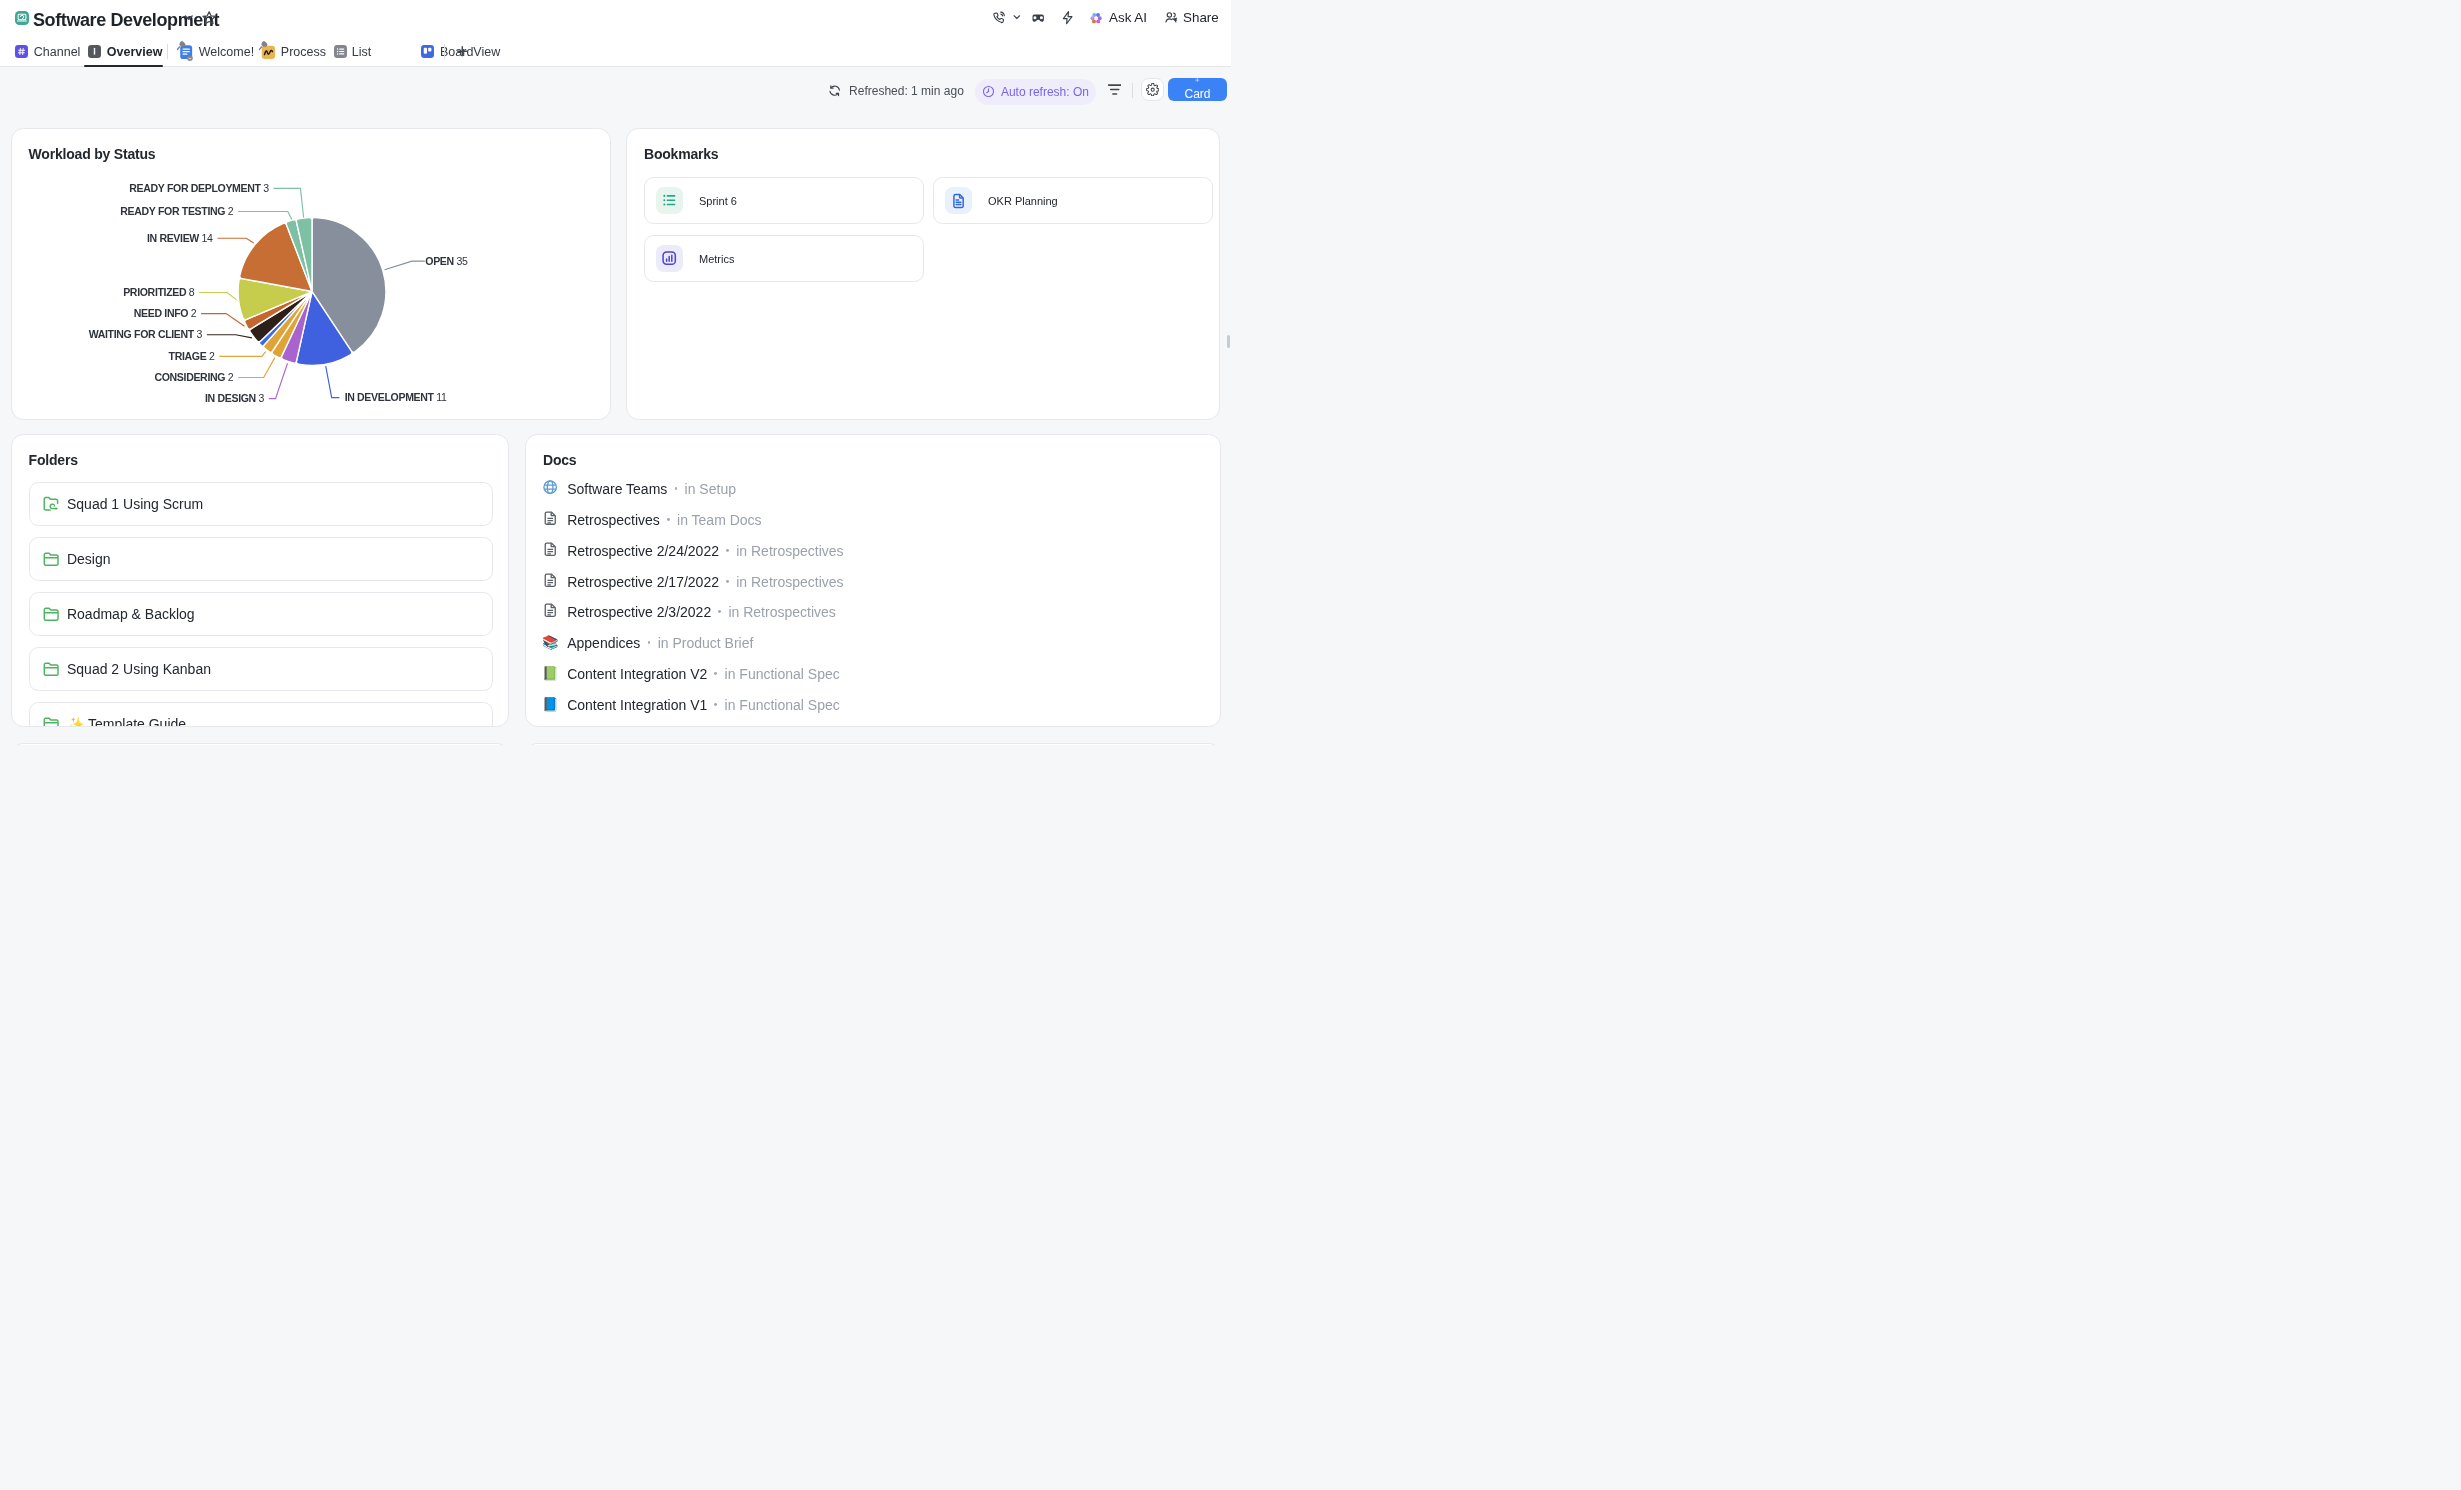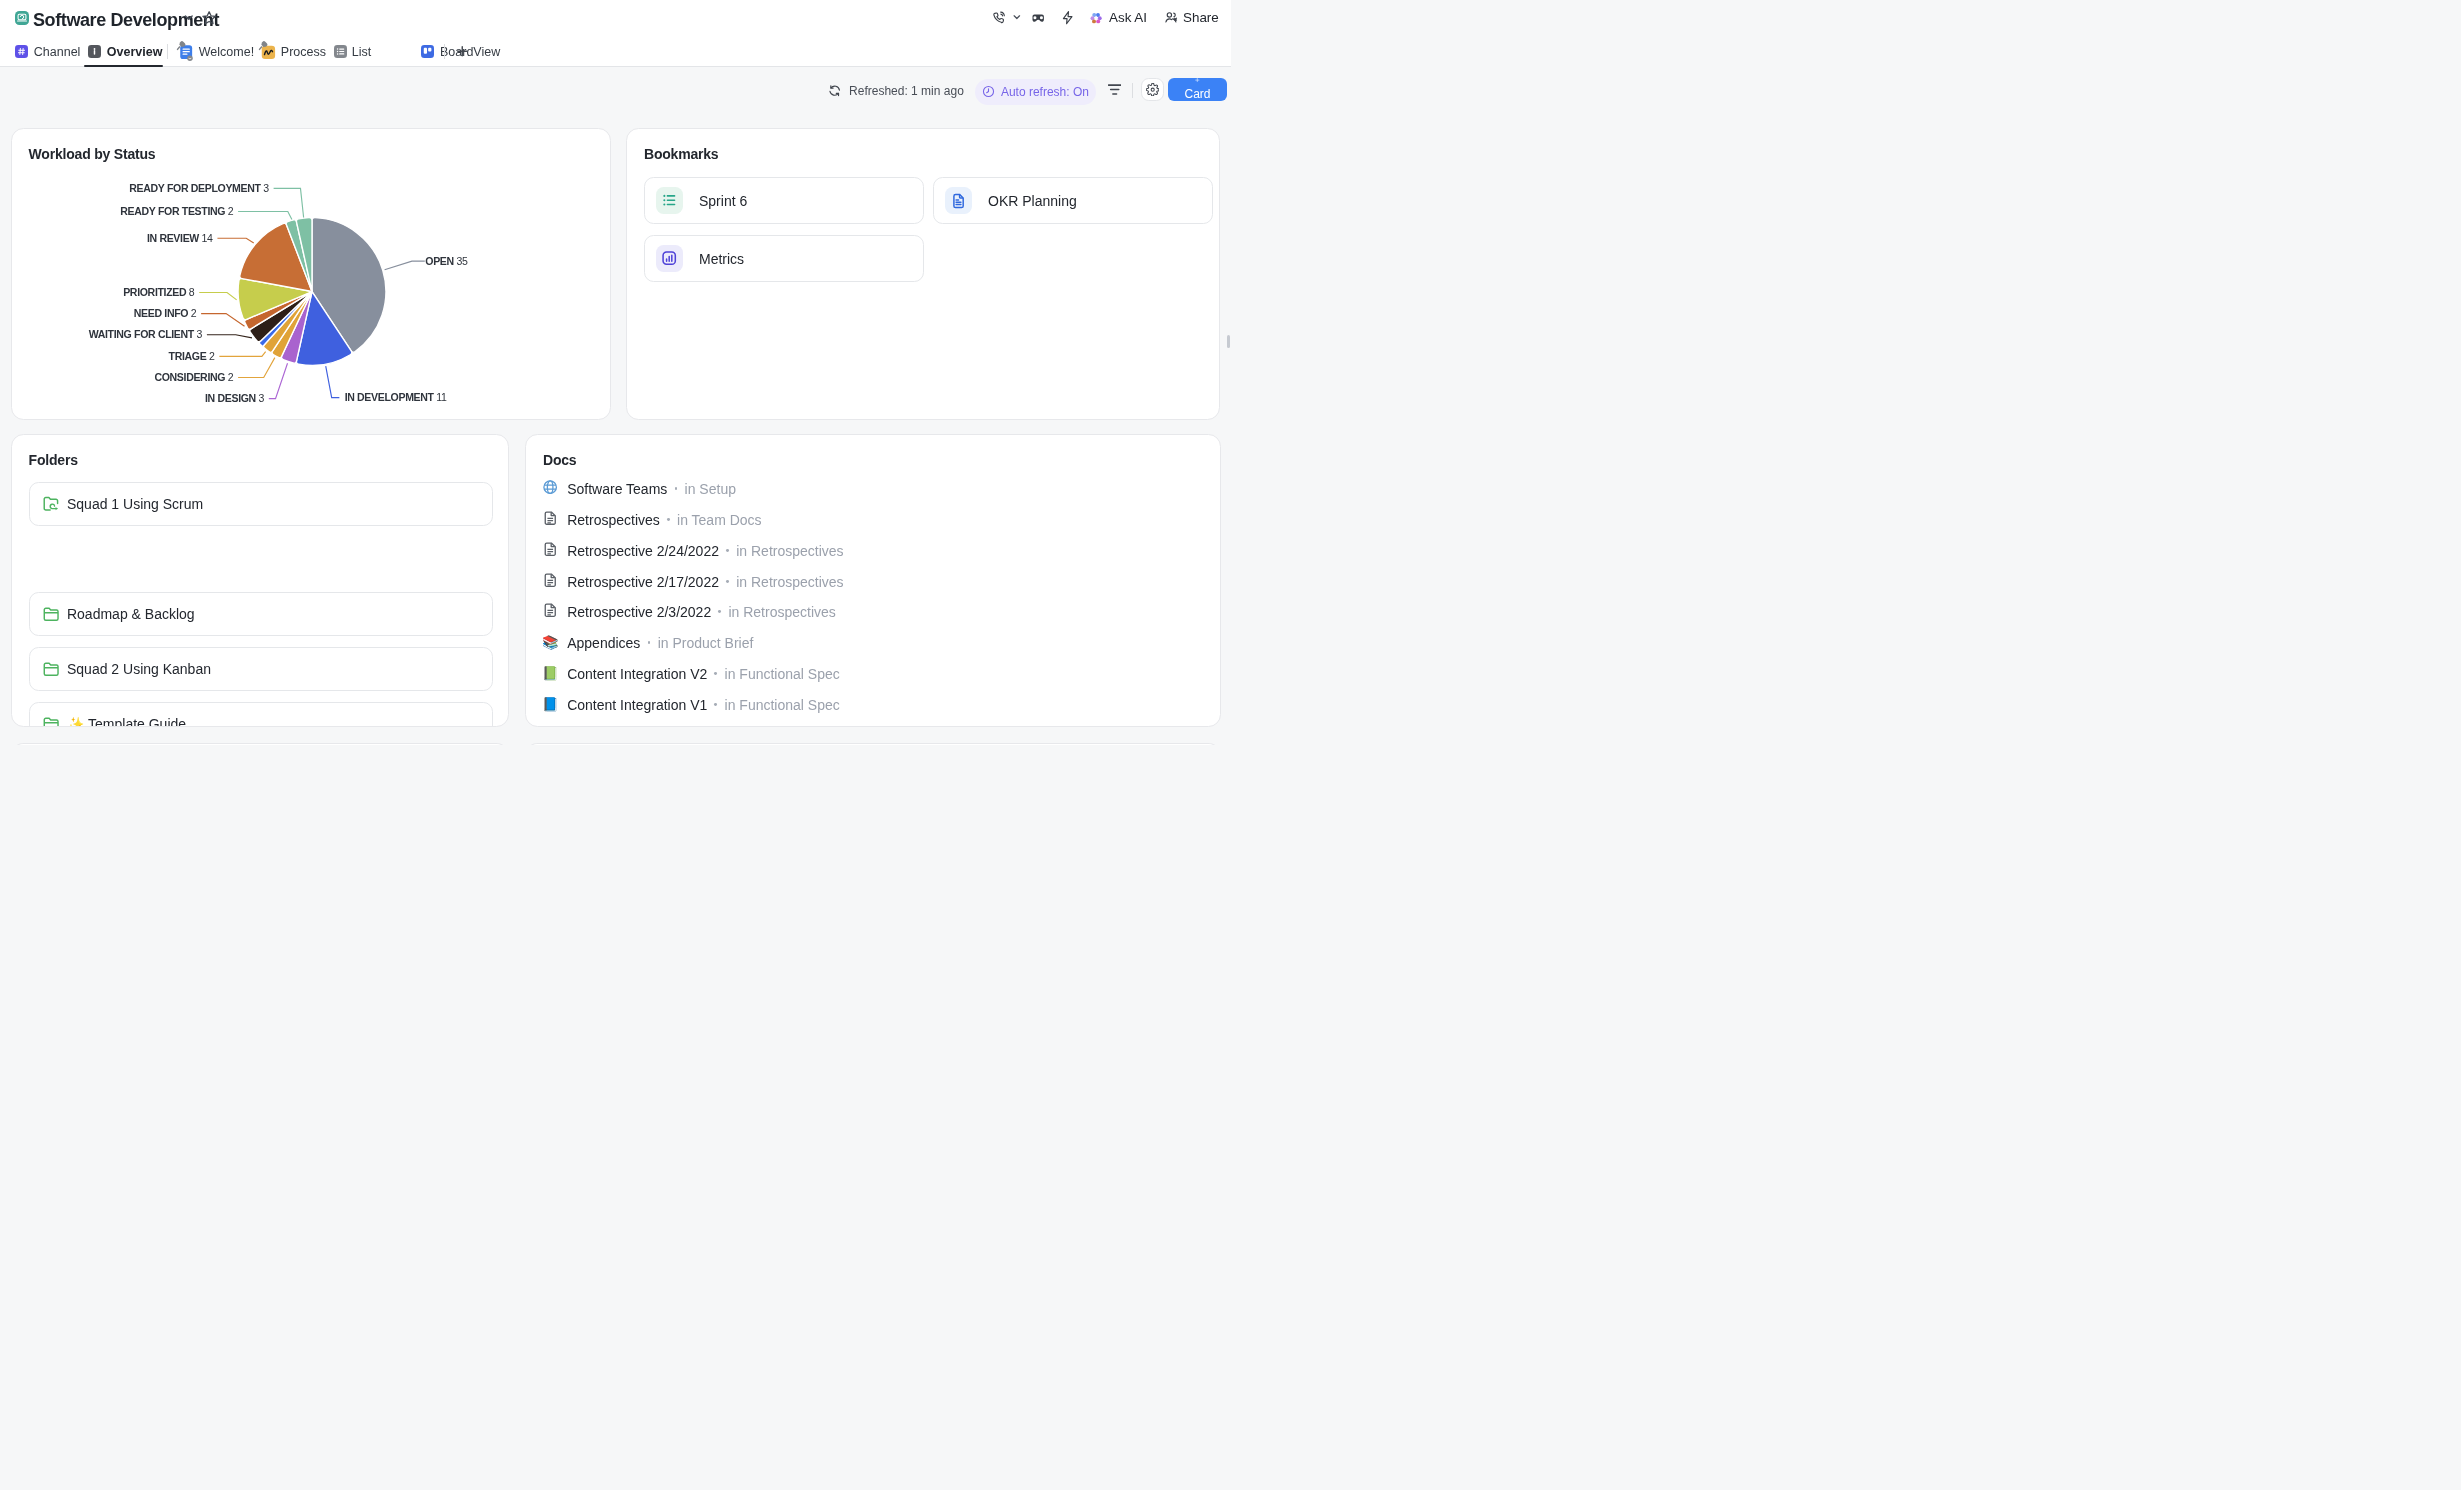--- a/index.html
+++ b/index.html
@@ -23,21 +23,21 @@
 .cardbtn { position:absolute; left:1168px; top:0; width:59px; height:23px; background:#3b82f6; border-radius:6px; display:flex; align-items:center; justify-content:center; gap:4.8px; color:#fff; font-size:12px; font-weight:500;flex-direction:column; }
 .card { position:absolute; background:#fff; border:1px solid #E7E8EB; border-radius:12.5px; overflow:hidden;padding-left:16px; }
 .card-title { position:absolute; left:17px; top:17px; font-size:14px; font-weight:700; color:#23272E; letter-spacing:-0.2px; }
 #workload { left:10.6px; top:128px; width:600px; height:292px; }
 #bookmarks { left:626px; top:128px; width:594px; height:292px; }
 #folders { left:10.6px; top:434px; width:498px; height:293px; }
 #docs { left:525px; top:434px; width:696px; height:293px; }
 .pcard { position:absolute; top:743px; height:19px; background:#fff; border:1px solid #E7E8EB; border-radius:12.5px 12.5px 0 0; border-bottom:none; }
 .bktile { position:absolute; width:280px; height:47px; border:1px solid #E5E7EA; border-radius:9.6px; display:flex; align-items:center; }
 .bkicon { width:27px; height:27px; border-radius:7.7px; margin-left:11px; display:flex; align-items:center; justify-content:center; }
-.bklabel { margin-left:16px; font-size:14px; color:#23272E; }
+.bklabel { margin-left:16px; font-size:11px; color:#23272E; }
 .folderrow { position:absolute; left:17px; width:464px; height:44px; border:1px solid #E5E7EA; border-radius:9.6px; display:flex; align-items:center; }
 .folderrow svg { margin-left:13.4px; }
 .folderlabel { margin-left:7.7px; font-size:14px; color:#23272E; }
 .docrow { position:absolute; left:15px; height:21px; display:flex; align-items:center; font-size:14px; color:#23272E; }
 .doc-emoji { width:19px; text-align:center; font-size:13.4px; }
 .docname { margin-left:7.2px; }
 .docin { color:#9BA1AC; }
 .docdot { width:2.9px; height:2.9px; border-radius:50%; background:#A6ACB6; margin:0 7.2px; flex:none; }
 .scrollthumb { position:absolute; right:1px; top:335px; width:3.4px; height:12.5px; border-radius:1.9px; background:#C6CAD1; }
 svg.abs { position:absolute; left:0; top:0; }
@@ -280,20 +280,26 @@
 <div class="card" id="folders">
   <div class="card-title">Folders</div>
   <div class="folderrow" style="top:47px;">
     <svg width="16.3" height="15.4" viewBox="0 0 20 18">
         <path d="M8.8 16.7 H3.4 a1.9 1.9 0 0 1-1.9-1.9 V3.3 a1.9 1.9 0 0 1 1.9-1.9 h3.8 l1.9 2.1 h6.9 a1.9 1.9 0 0 1 1.9 1.9 v3.4" fill="none" stroke="#4DB35F" stroke-width="1.8" stroke-linecap="round" stroke-linejoin="round"></path>
         <path d="M14.2 11.9 a2.7 2.7 0 1 0-2.6 3.1 M11.8 15 h5.4" fill="none" stroke="#4DB35F" stroke-width="1.7" stroke-linecap="round"></path>
         <path d="M15.5 13 l2.4 2 -2.4 2 z" fill="#4DB35F"></path>
       </svg>
     <div class="folderlabel">Squad 1 Using Scrum</div>
   </div>
+  <div class="folderrow" style="top:102px;">
+    <svg width="16.3" height="14.4" viewBox="0 0 20 18">
+        <path d="M1.4 3.4 a1.9 1.9 0 0 1 1.9-1.9 h4.2 l1.9 2.2 h7.3 a1.9 1.9 0 0 1 1.9 1.9 v1.6 H1.4 z m0 3.8 v7.4 a1.9 1.9 0 0 0 1.9 1.9 h13.4 a1.9 1.9 0 0 0 1.9-1.9 V7.2" fill="none" stroke="#4DB35F" stroke-width="1.8" stroke-linejoin="round"></path>
+      </svg>
+    <div class="folderlabel">Design</div>
+  </div>
   <div class="folderrow" style="top:157px;">
     <svg width="16.3" height="14.4" viewBox="0 0 20 18">
         <path d="M1.4 3.4 a1.9 1.9 0 0 1 1.9-1.9 h4.2 l1.9 2.2 h7.3 a1.9 1.9 0 0 1 1.9 1.9 v1.6 H1.4 z m0 3.8 v7.4 a1.9 1.9 0 0 0 1.9 1.9 h13.4 a1.9 1.9 0 0 0 1.9-1.9 V7.2" fill="none" stroke="#4DB35F" stroke-width="1.8" stroke-linejoin="round"></path>
       </svg>
     <div class="folderlabel">Roadmap &amp; Backlog</div>
   </div>
   <div class="folderrow" style="top:212px;">
     <svg width="16.3" height="14.4" viewBox="0 0 20 18">
         <path d="M1.4 3.4 a1.9 1.9 0 0 1 1.9-1.9 h4.2 l1.9 2.2 h7.3 a1.9 1.9 0 0 1 1.9 1.9 v1.6 H1.4 z m0 3.8 v7.4 a1.9 1.9 0 0 0 1.9 1.9 h13.4 a1.9 1.9 0 0 0 1.9-1.9 V7.2" fill="none" stroke="#4DB35F" stroke-width="1.8" stroke-linejoin="round"></path>
       </svg>

